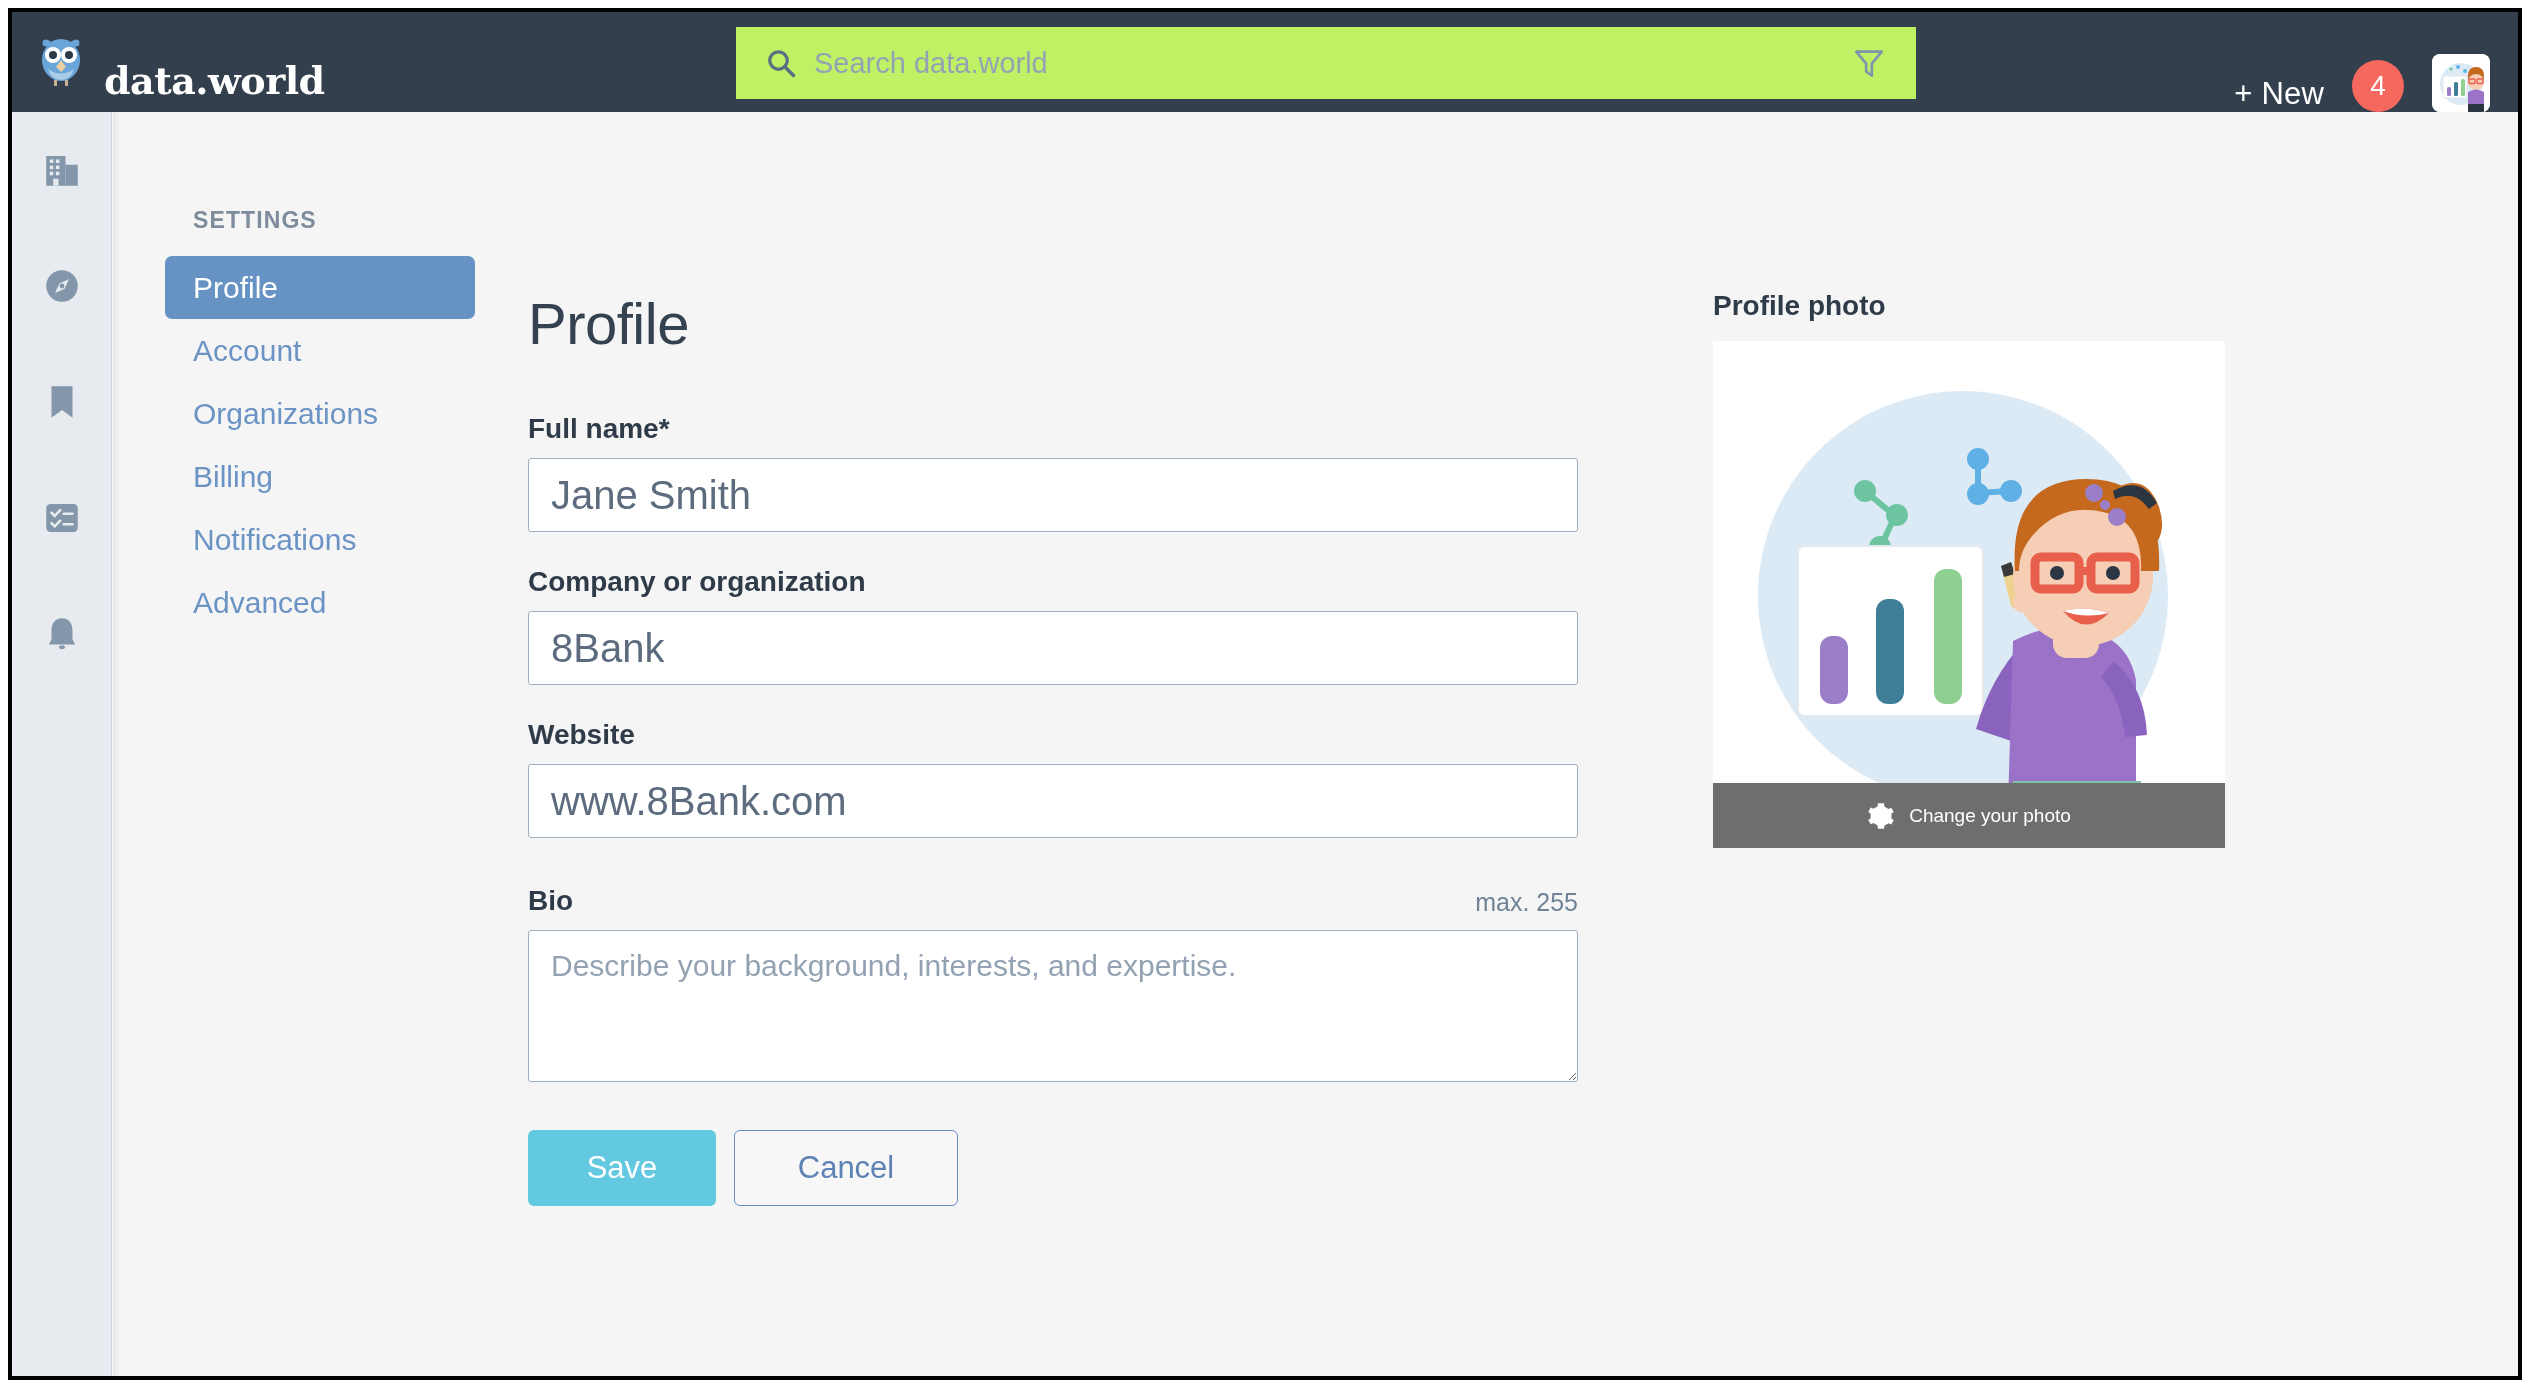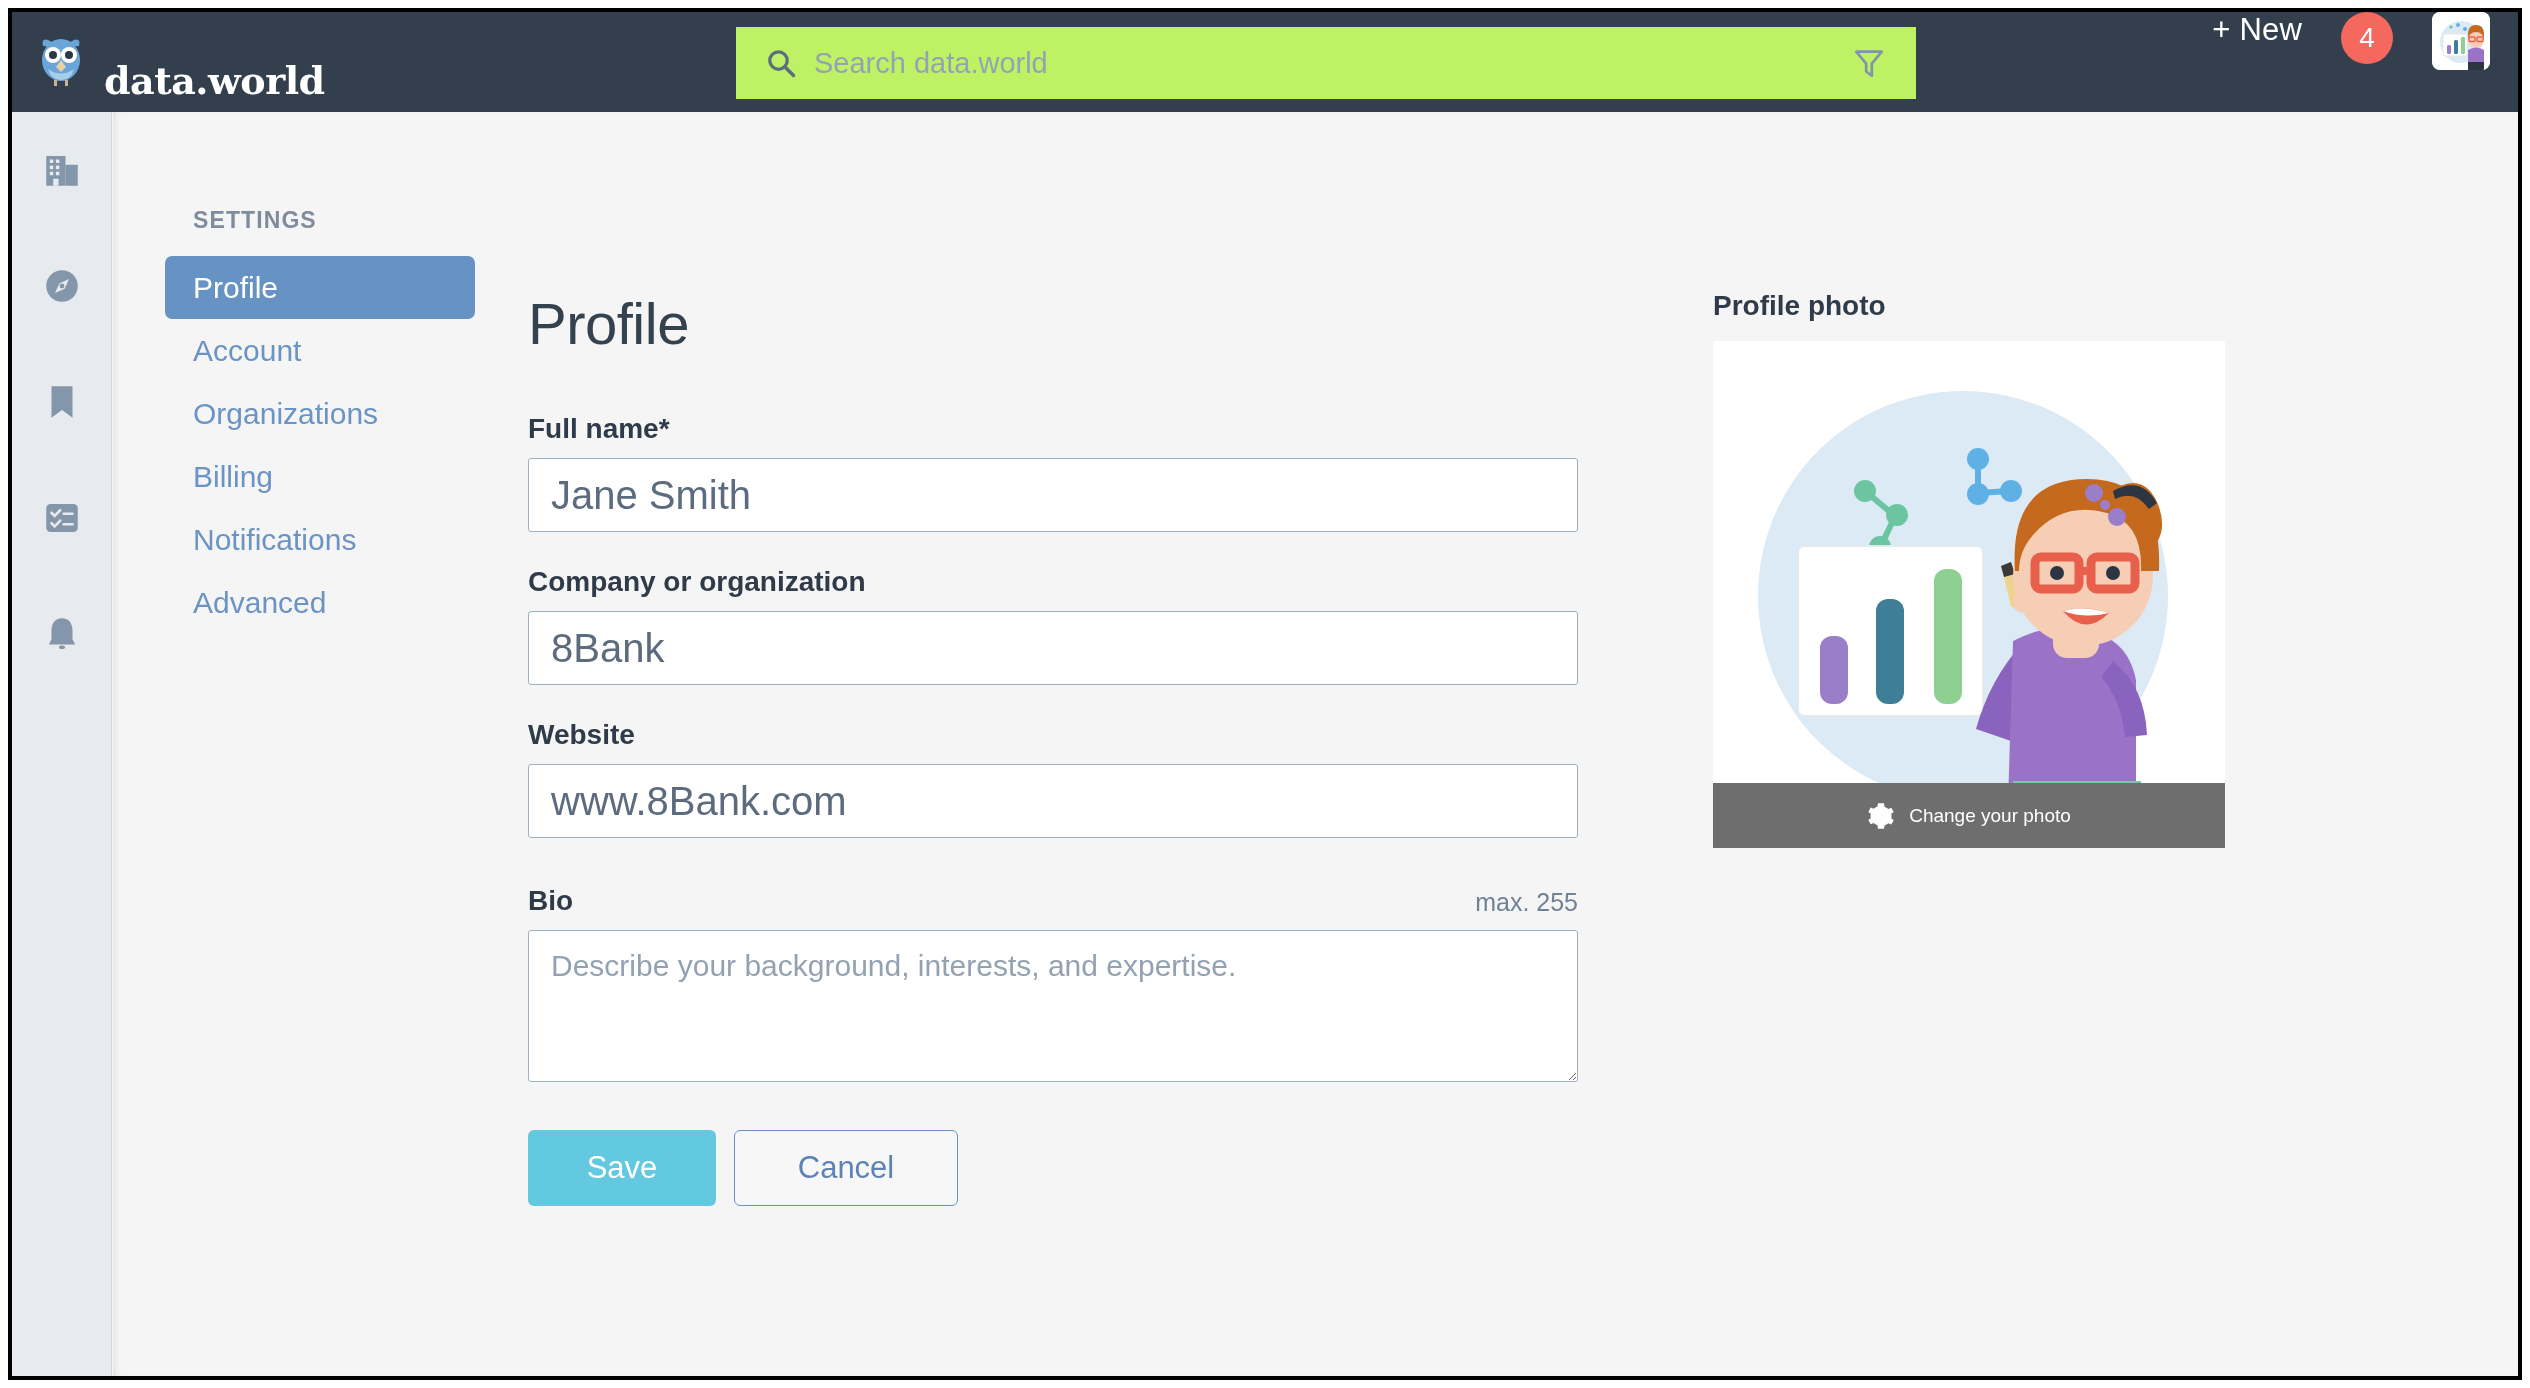--- a/index.html
+++ b/index.html
@@ -53,21 +53,21 @@
     font-family: "Liberation Sans", sans-serif;
     font-size: 29px;
     color: #4b5d72;
     margin-left: 18px;
     padding: 0;
   }
   .search-input::placeholder { color: #94a3b4; }
   .filter-icon { margin-right: 30px; width: 34px; height: 34px; flex: none; }
   .topright {
     position: absolute; right: 28px; top: 0;
-    height: 100px; display: flex; align-items: flex-start; gap: 39px;
+    height: 100px; display: flex; align-items: flex-end; gap: 28px;
   }
   .new-btn {
     color: #ffffff; font-size: 31px;
     background: none; border: none;
     font-family: "Liberation Sans", sans-serif;
     cursor: pointer; letter-spacing: 0.2px;
   }
   .notif-badge {
     width: 52px; height: 52px; border-radius: 50%;
     background: #F4685E; color: #ffffff;

